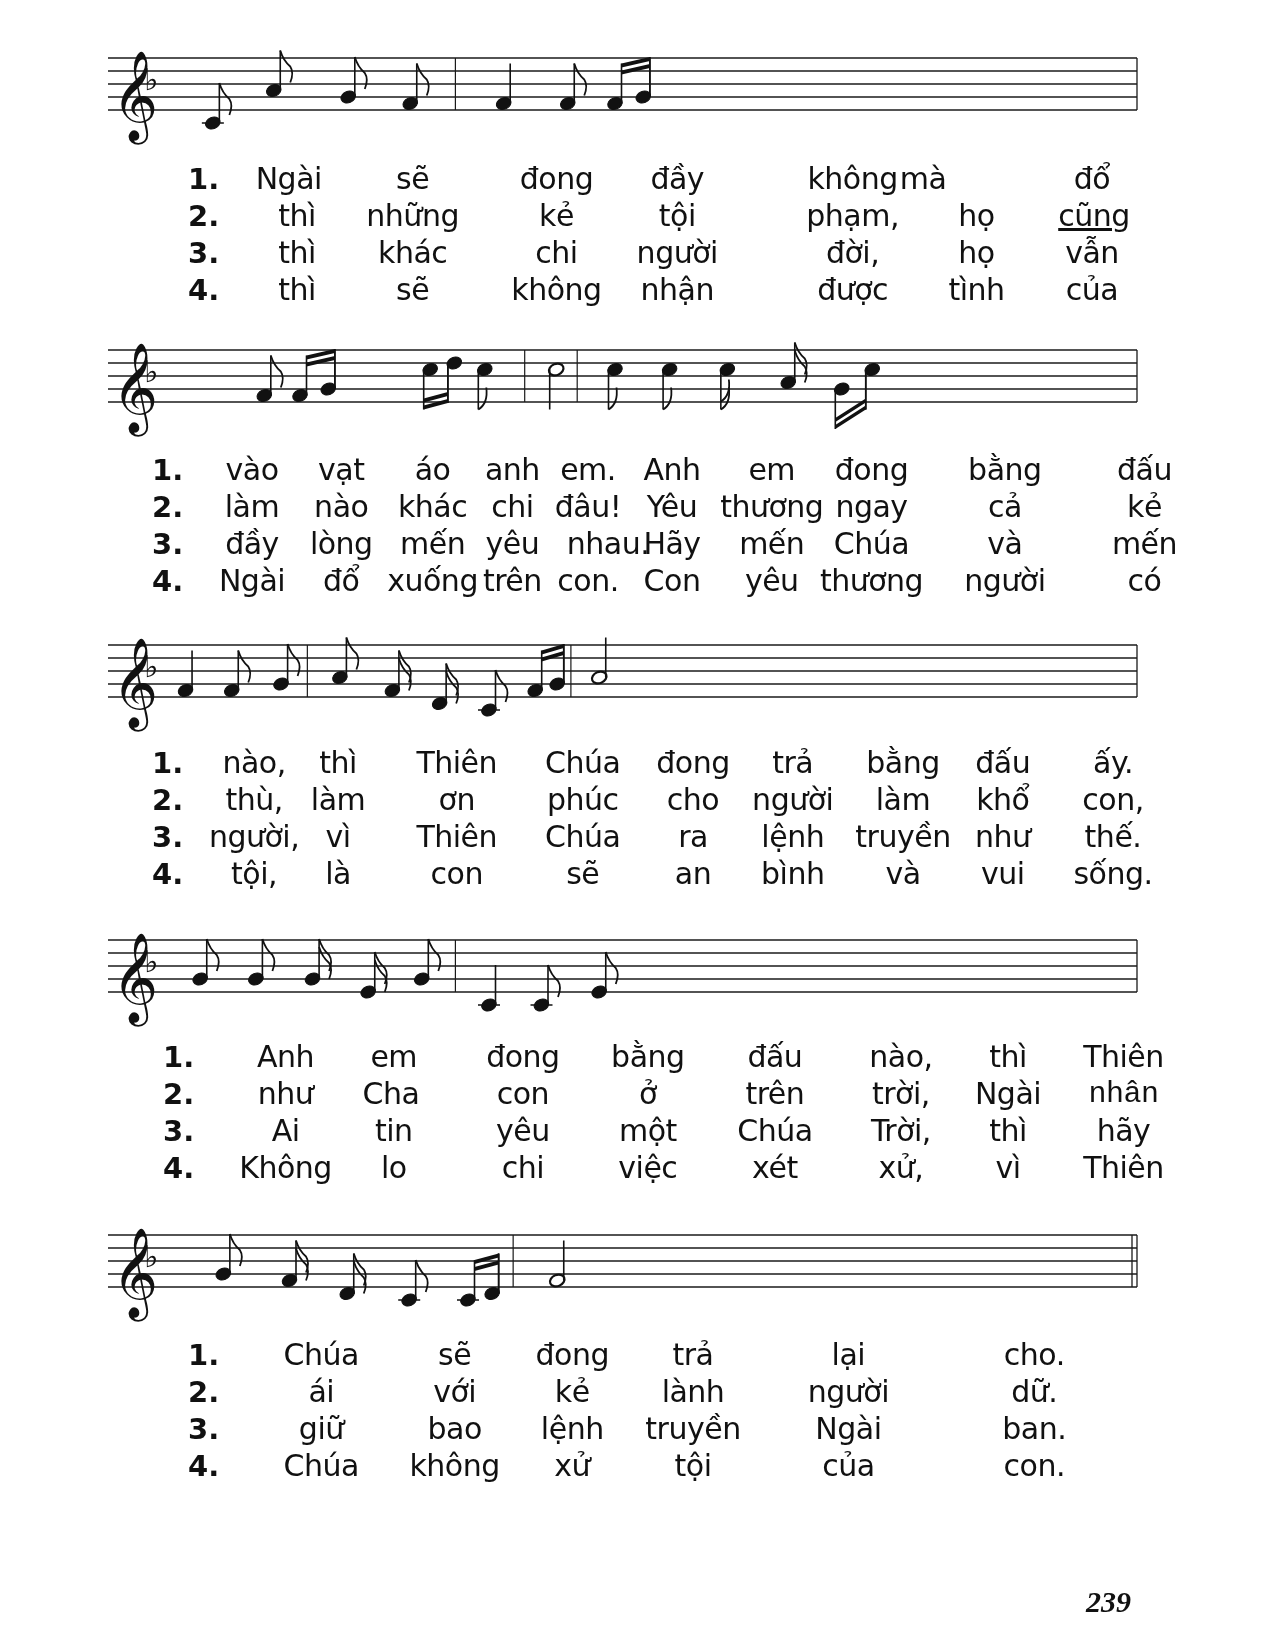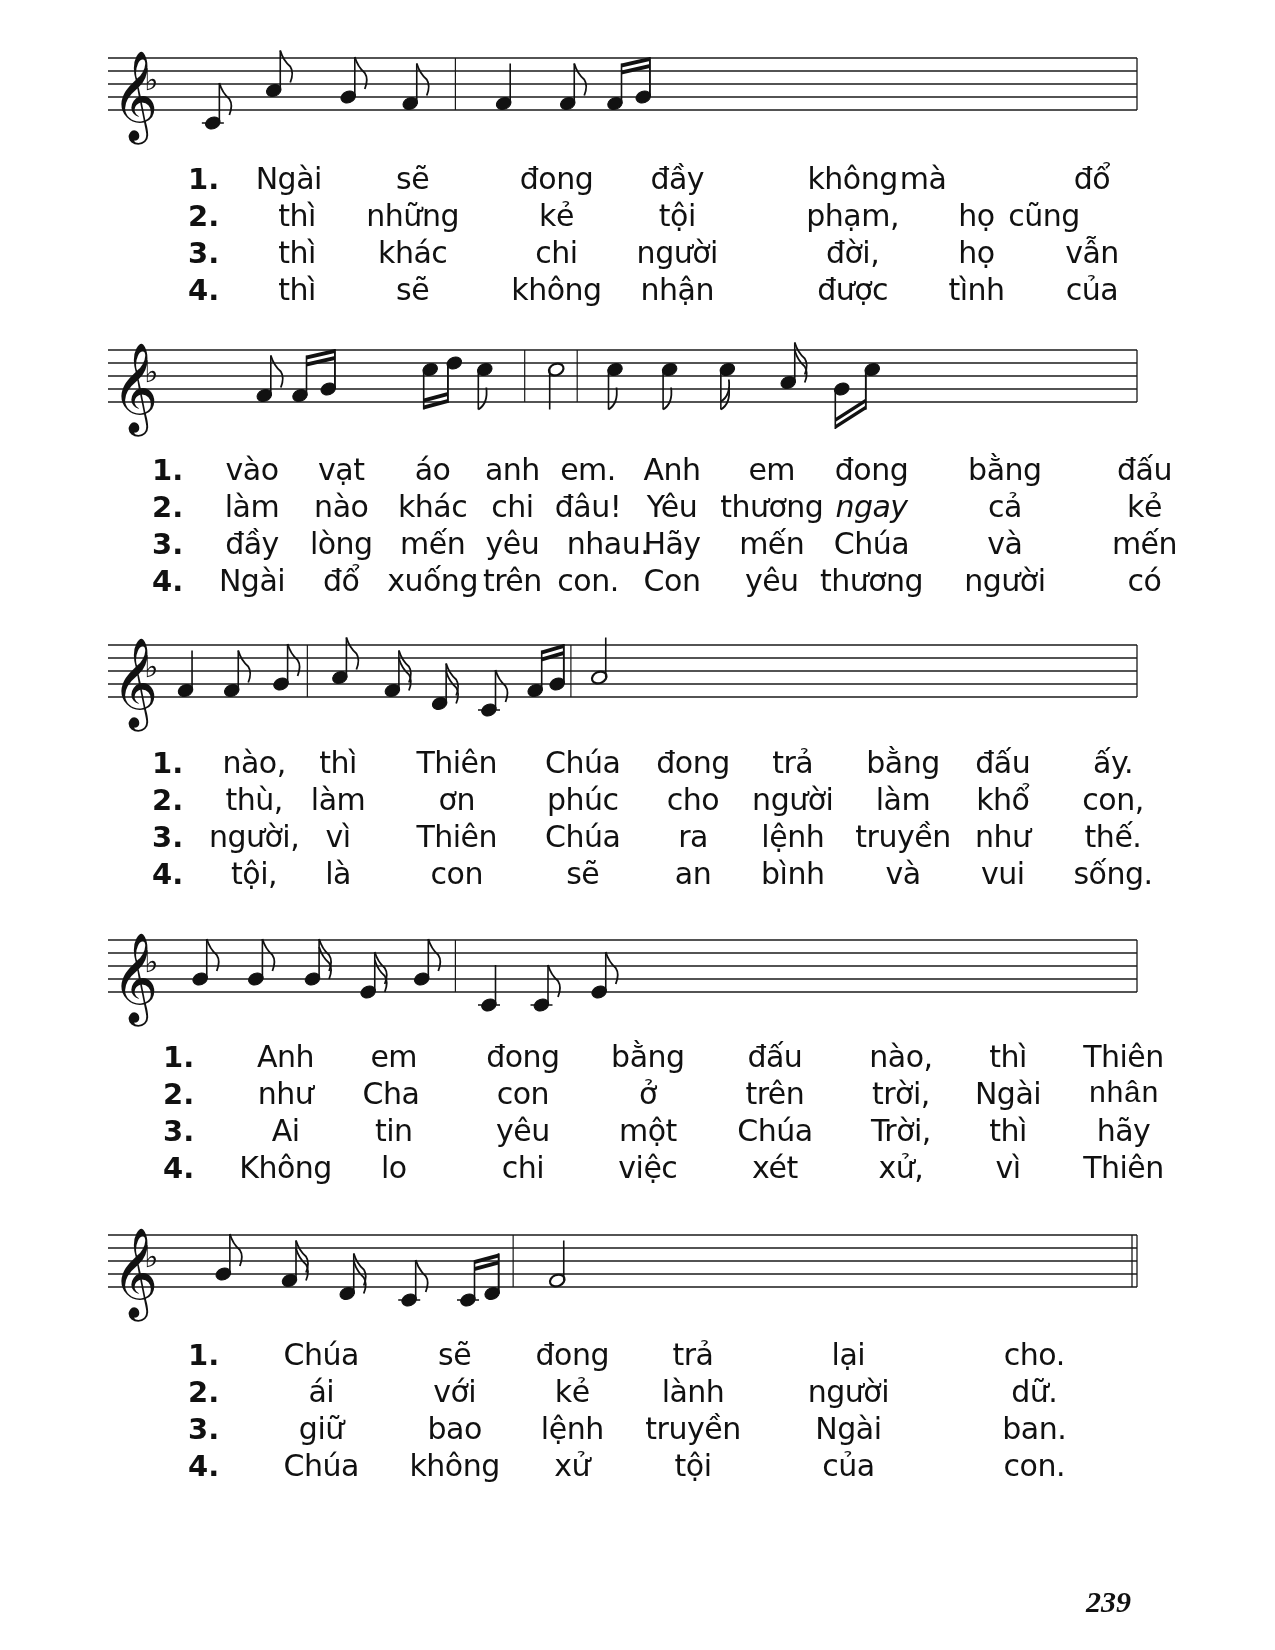--- a/index.html
+++ b/index.html
@@ -70,21 +70,21 @@
           <span class="syl" style="left: 1092px;">đổ</span>
         </div>
         <div class="lyric-row" style="top: 37px;">
           <span class="verse-num" style="left: 188px;">2.</span>
           <span class="syl" style="left: 297.15px;">thì</span>
           <span class="syl" style="left: 412.65px;">những</span>
           <span class="syl" style="left: 556.5px;">kẻ</span>
           <span class="syl" style="left: 677.25px;">tội</span>
           <span class="syl" style="left: 852.6px;">phạm,</span>
           <span class="syl" style="left: 976.5px;">họ</span>
-          <span class="syl" style="left: 1044px;">cũng</span>
+          <span class="syl" style="left: 1094px; text-decoration: underline;">cũng</span>
         </div>
         <div class="lyric-row" style="top: 74px;">
           <span class="verse-num" style="left: 188px;">3.</span>
           <span class="syl" style="left: 297.15px;">thì</span>
           <span class="syl" style="left: 412.65px;">khác</span>
           <span class="syl" style="left: 556.5px;">chi</span>
           <span class="syl" style="left: 677.25px;">người</span>
           <span class="syl" style="left: 852.6px;">đời,</span>
           <span class="syl" style="left: 976.5px;">họ</span>
           <span class="syl" style="left: 1092px;">vẫn</span>
@@ -173,21 +173,21 @@
         </div>
         <div class="lyric-row" style="top: 37px;">
           <span class="verse-num" style="left: 152px;">2.</span>
           <span class="syl" style="left: 252px;">làm</span>
           <span class="syl" style="left: 341.25px;">nào</span>
           <span class="syl" style="left: 432.6px;">khác</span>
           <span class="syl" style="left: 512.4px;">chi</span>
           <span class="syl" style="left: 588px;">đâu!</span>
           <span class="syl" style="left: 672px;">Yêu</span>
           <span class="syl" style="left: 771.75px;">thương</span>
-          <span class="syl" style="left: 871.5px; font-style: italic;">ngay</span>
+          <span class="syl" style="left: 871.5px;">ngay</span>
           <span class="syl" style="left: 1004.85px;">cả</span>
           <span class="syl" style="left: 1144.5px;">kẻ</span>
         </div>
         <div class="lyric-row" style="top: 74px;">
           <span class="verse-num" style="left: 152px;">3.</span>
           <span class="syl" style="left: 252px;">đầy</span>
           <span class="syl" style="left: 341.25px;">lòng</span>
           <span class="syl" style="left: 432.6px;">mến</span>
           <span class="syl" style="left: 512.4px;">yêu</span>
           <span class="syl" style="left: 608px;">nhau.</span>

